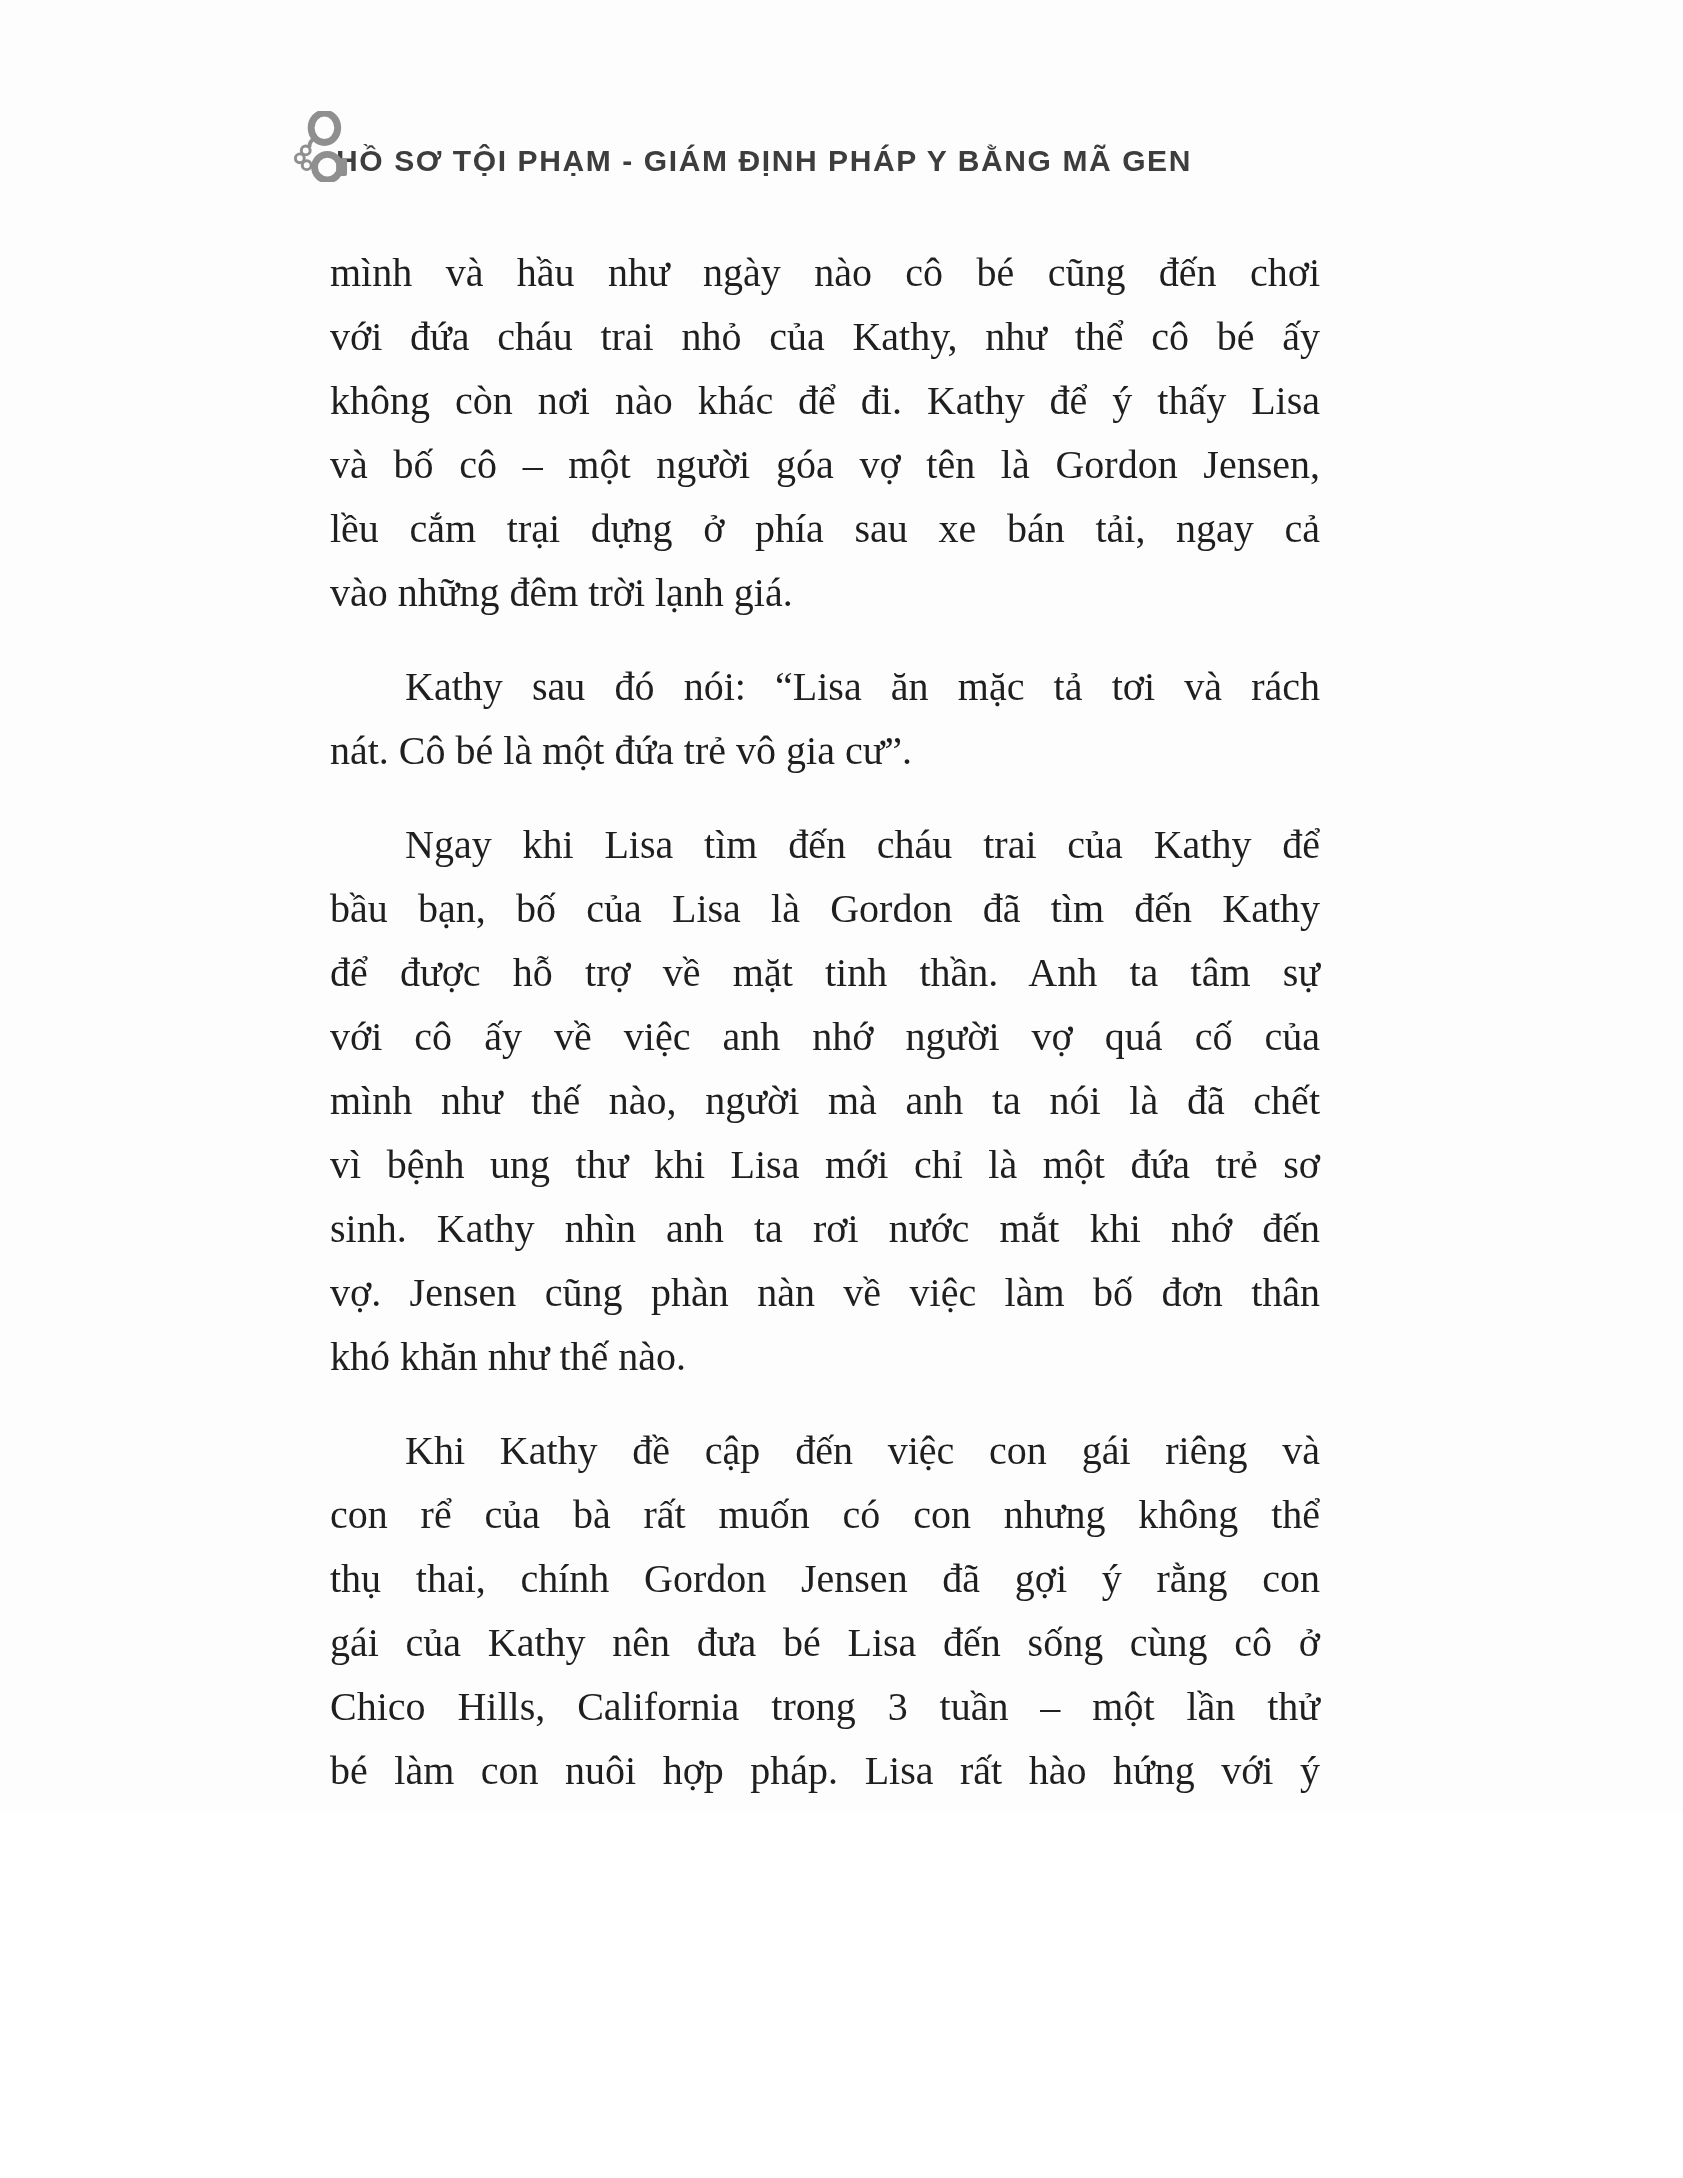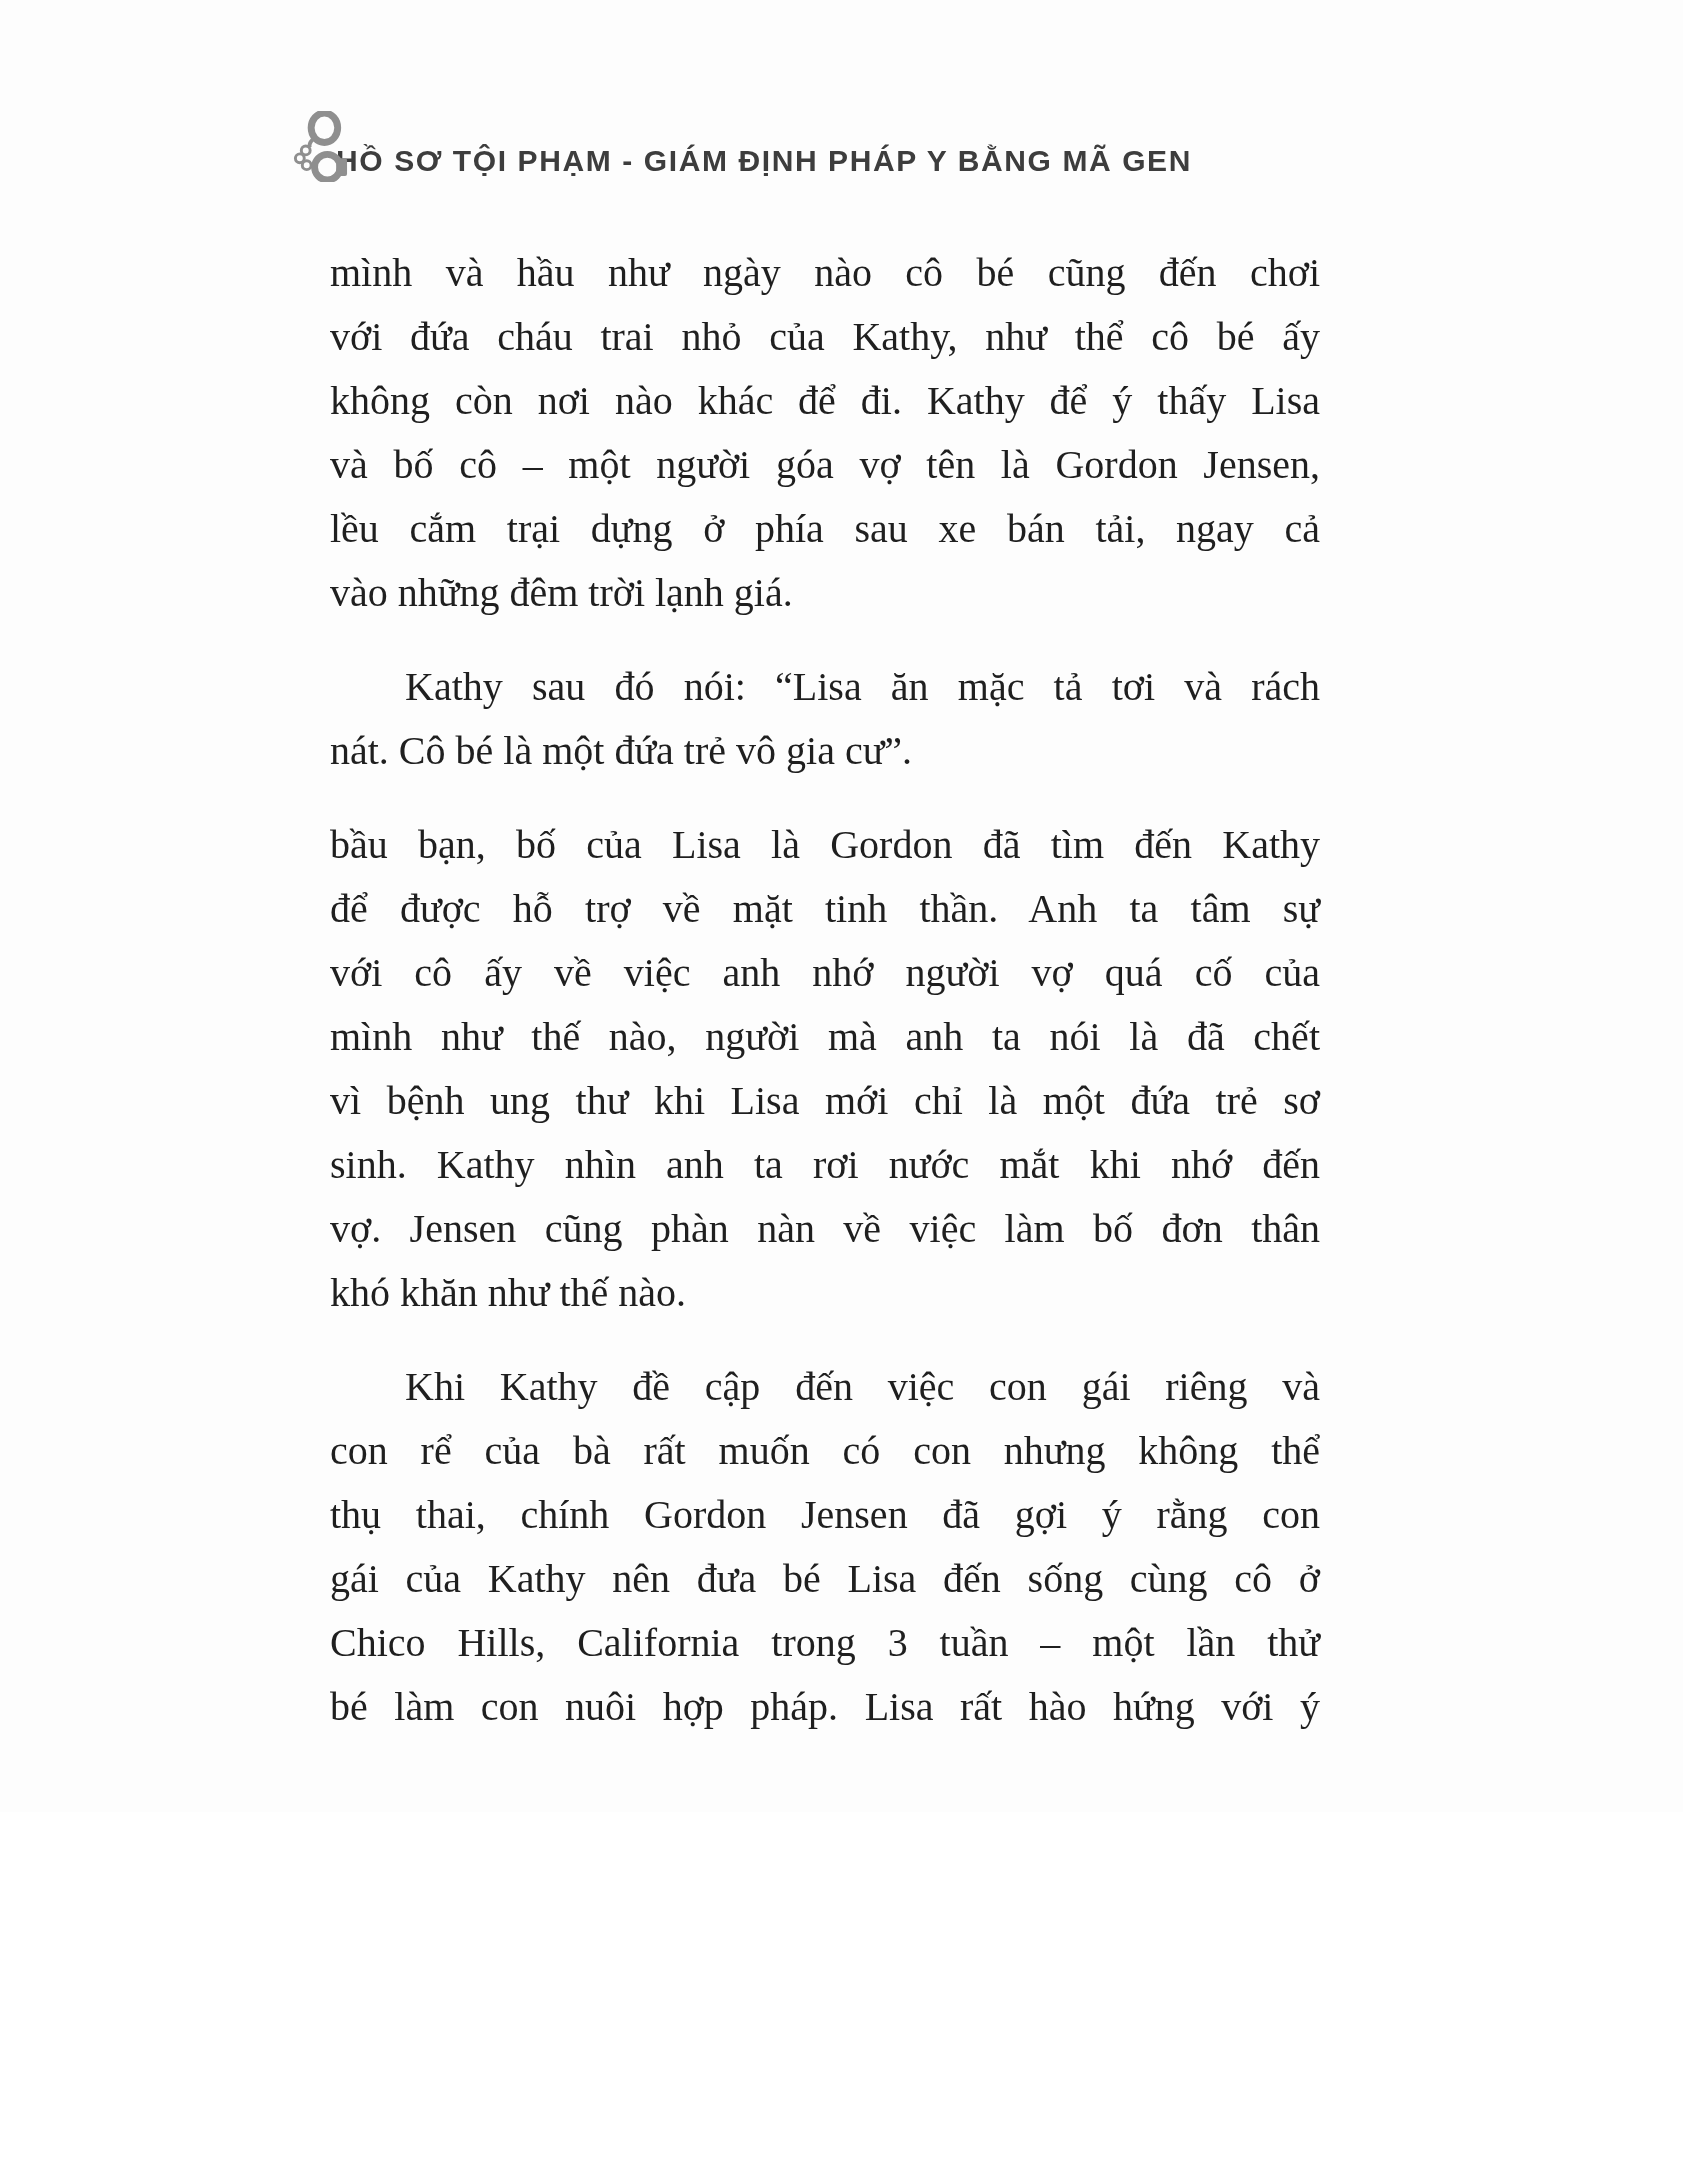--- a/index.html
+++ b/index.html
@@ -102,20 +102,21 @@
       <span class="line">lều cắm trại dựng ở phía sau xe bán tải, ngay cả</span>
       <span class="line last">vào những đêm trời lạnh giá.</span>
     </p>
 
     <p class="para">
       <span class="line first">Kathy sau đó nói: “Lisa ăn mặc tả tơi và rách</span>
       <span class="line last">nát. Cô bé là một đứa trẻ vô gia cư”.</span>
     </p>
 
     <p class="para">
+      <span class="line first">Ngay khi Lisa tìm đến cháu trai của Kathy để</span>
       <span class="line">bầu bạn, bố của Lisa là Gordon đã tìm đến Kathy</span>
       <span class="line">để được hỗ trợ về mặt tinh thần. Anh ta tâm sự</span>
       <span class="line">với cô ấy về việc anh nhớ người vợ quá cố của</span>
       <span class="line">mình như thế nào, người mà anh ta nói là đã chết</span>
       <span class="line">vì bệnh ung thư khi Lisa mới chỉ là một đứa trẻ sơ</span>
       <span class="line">sinh. Kathy nhìn anh ta rơi nước mắt khi nhớ đến</span>
       <span class="line">vợ. Jensen cũng phàn nàn về việc làm bố đơn thân</span>
       <span class="line last">khó khăn như thế nào.</span>
     </p>
 

